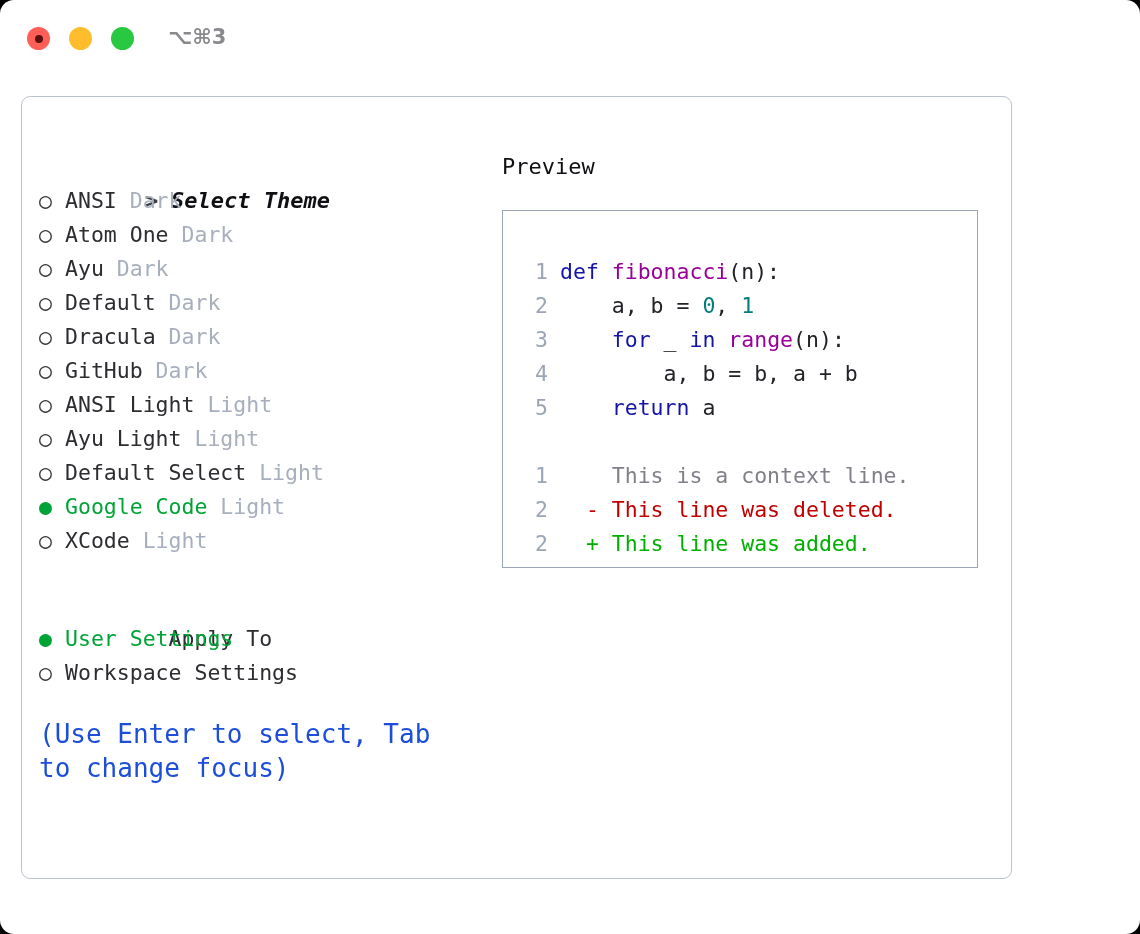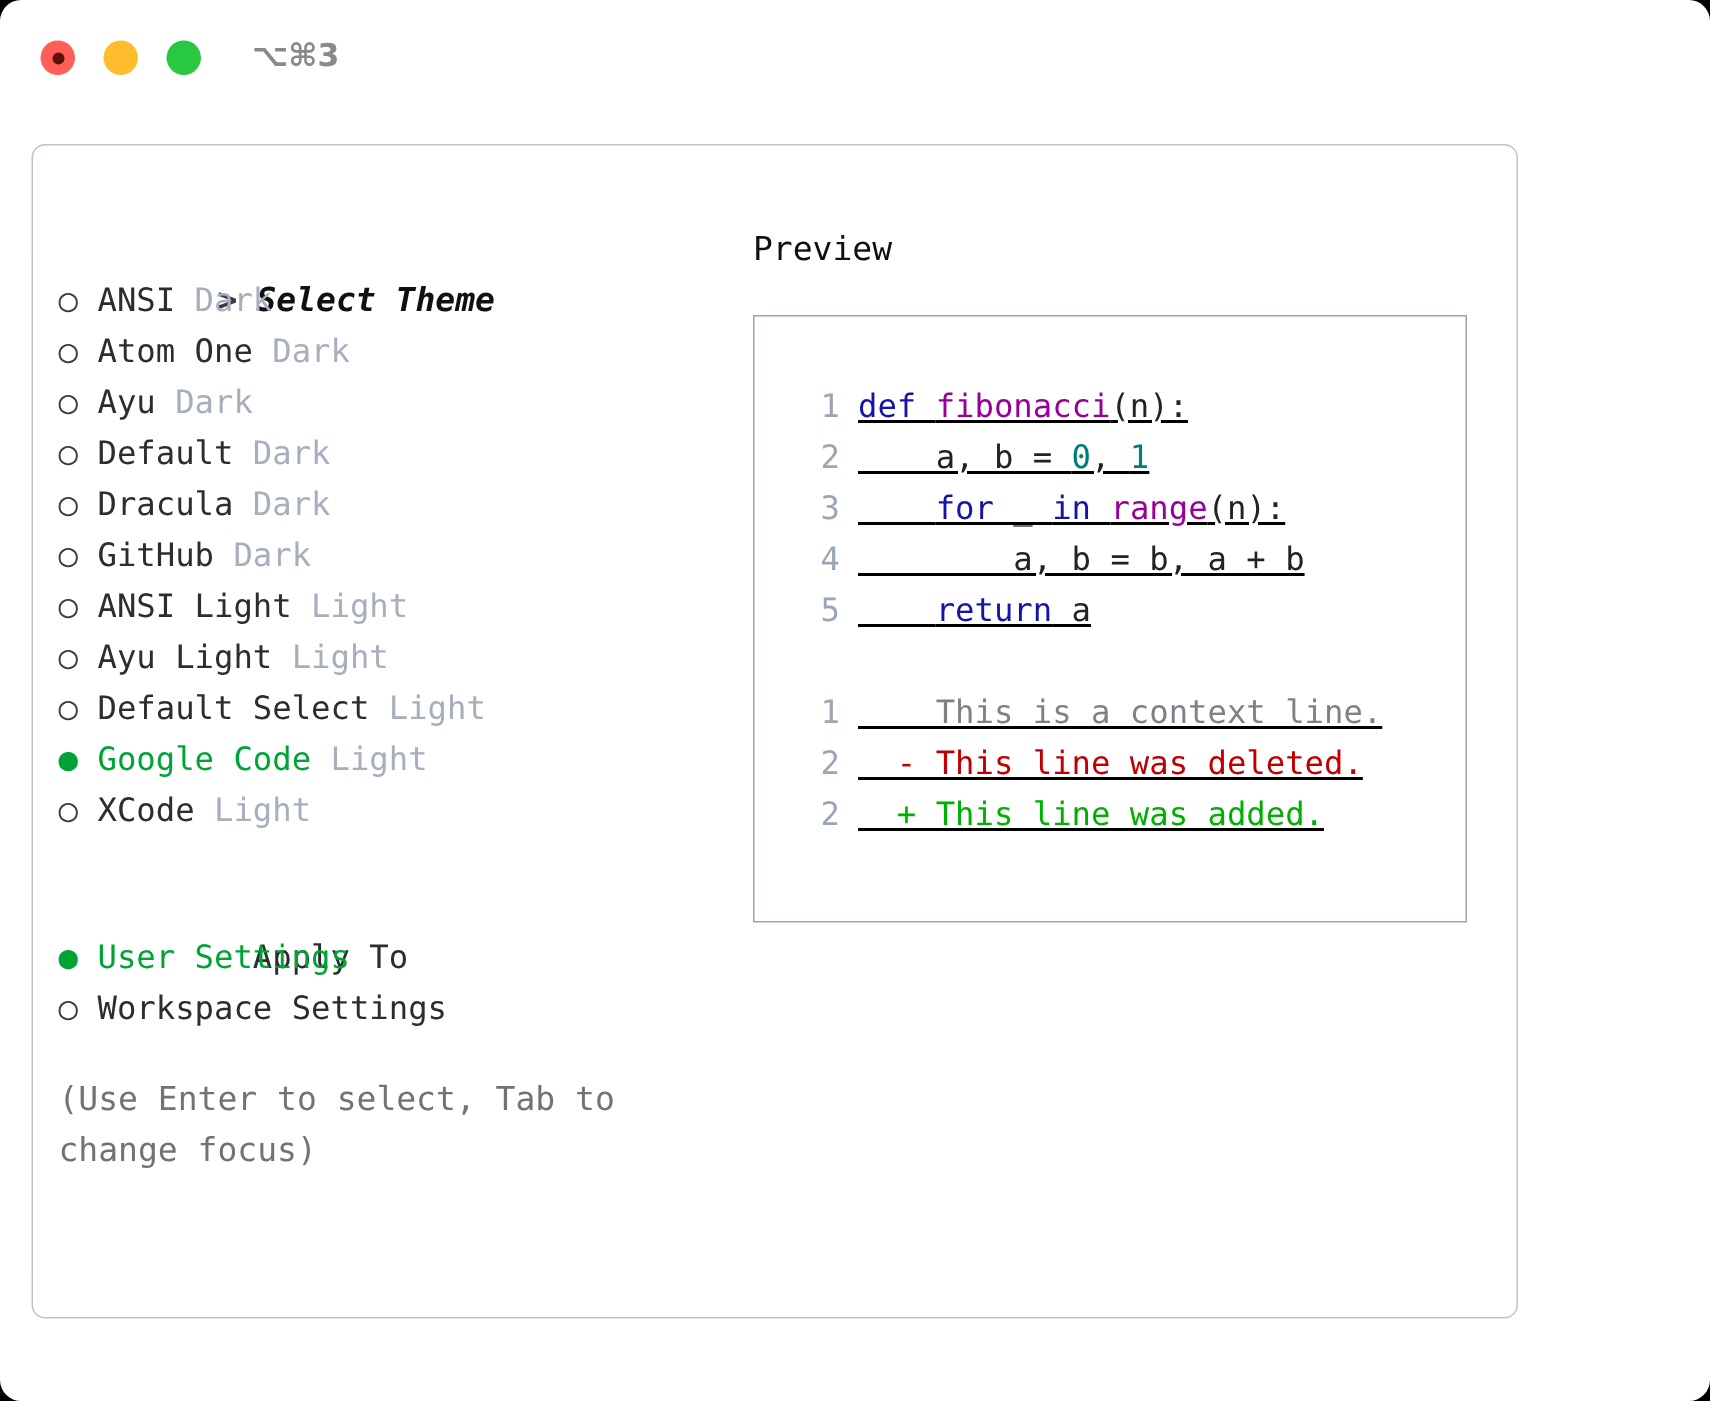--- a/index.html
+++ b/index.html
@@ -120,49 +120,48 @@
     line-height: 34px;
     font-size: 21.5px;
     color: #2c2c31;
     white-space: pre;
   }
 
   .spacer { height: 30px; }
 
   .hint {
     margin-top: 27px;
-    font-size: 22px;
-    line-height: 34px;
-    color: #737373;
+    font-size: 26px;
+    line-height: 34px;
+    color: #1d4ed8;
     width: 410px;
   }
 
   
   .right-col {
     position: absolute;
     left: 480px;
     top: 53px;
     width: 490px;
   }
   .preview-title {
     font-size: 22px;
     font-weight: normal;
     color: #101014;
     line-height: 34px;
   }
 
   .preview-box {
     margin-top: 26px;
     width: 476px;
-    height: 405px;
+    height: 358px;
     border: 1.5px solid #9aa5b5;
     box-sizing: border-box;
     background: #ffffff;
-    padding: 44px 0 0 12px;
-    text-decoration: underline;
+    padding: 44px 0 0 0;
   }
 
   .code-line {
     font-size: 21.5px;
     line-height: 34px;
     white-space: pre;
     padding-left: 19px;
   }
   .ln {
     display: inline-block;

